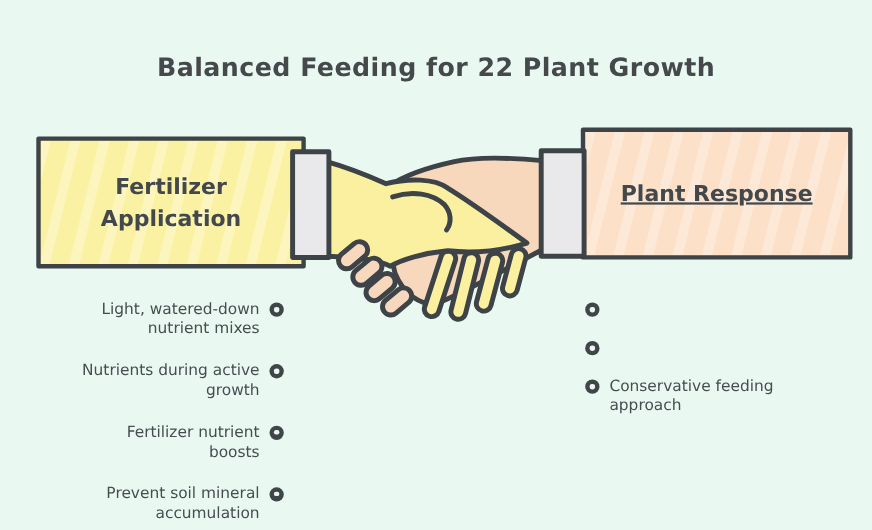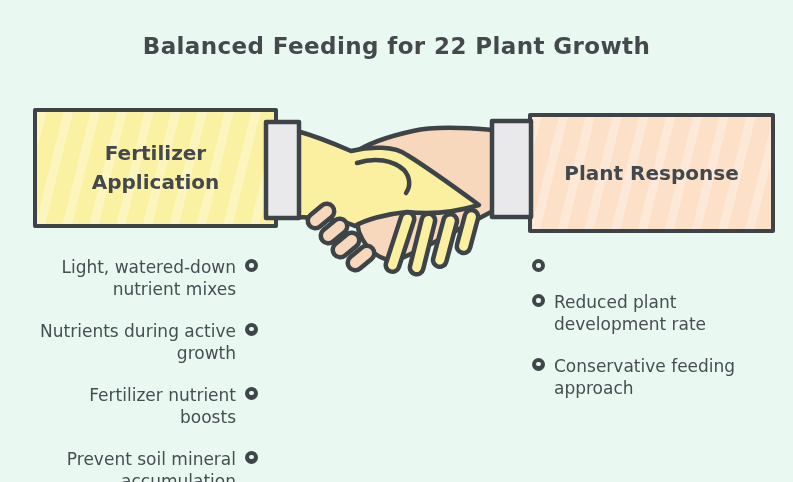--- a/index.html
+++ b/index.html
@@ -14,21 +14,21 @@
   }
   *{box-sizing:border-box;margin:0;padding:0;}
   html,body{width:793px;height:482px;}
   body{
     background:var(--bg);
     font-family:"DejaVu Sans", sans-serif;
     color:var(--text);
     overflow:hidden;
     position:relative;
   }
-  .stage{position:relative;width:793px;height:389px;}
+  .stage{position:relative;width:793px;height:389px;margin-top:16px;}
 
   .title{
     position:absolute;top:33px;left:0;right:0;
     text-align:center;
     font-size:23px;font-weight:700;
     color:#45494c;
     letter-spacing:.4px;
   }
 
   .box{
@@ -43,38 +43,39 @@
     white-space:pre-line;
     z-index:1;
   }
   .box-left{
     left:33px;top:108px;width:245px;height:120px;
     background:
       repeating-linear-gradient(104deg, rgba(255,255,255,.30) 0 9px, rgba(255,255,255,0) 9px 26px),
       var(--yellow);
   }
   .box-right{
-    left:528px;top:113px;width:247px;height:120px;
+    left:528px;top:100px;width:247px;height:120px;
     background:
       repeating-linear-gradient(104deg, rgba(255,255,255,.28) 0 9px, rgba(255,255,255,0) 9px 26px),
       var(--peach);
+    text-decoration: underline;
   }
 
   .handshake{
     position:absolute;left:255px;top:100px;width:280px;height:190px;
     z-index:3;
   }
 
   .list{position:absolute;top:256px;width:230px;z-index:2;}
   .list-left{left:28px;}
   .list-right{left:532px;width:242px;}
   .list-item{
     display:flex;align-items:flex-start;gap:9px;
     margin-bottom:19px;
-    font-size:17px;line-height:1.32;
+    font-size:14px;line-height:1.32;
   }
   .list-left .list-item{justify-content:flex-end;}
   .list-left .item-text{text-align:right;}
   .item-text{white-space:pre-line;}
   .bullet{
     flex:none;width:13px;height:13px;border-radius:50%;
     background:#3f4649;position:relative;margin-top:3px;
   }
   .bullet::after{
     content:'';position:absolute;left:4.4px;top:4.4px;right:4.4px;bottom:4.4px;
@@ -150,22 +151,20 @@
       <span class="bullet"></span>
     </div>
   </div>
 
   <div class="list list-right">
     <div class="list-item">
       <span class="bullet"></span>
     </div>
     <div class="list-item">
       <span class="bullet"></span>
-      <span class="item-text">Reduced plant
-development rate</span>
     </div>
     <div class="list-item">
       <span class="bullet"></span>
       <span class="item-text">Conservative feeding
 approach</span>
     </div>
   </div>
 
 </div>
 

